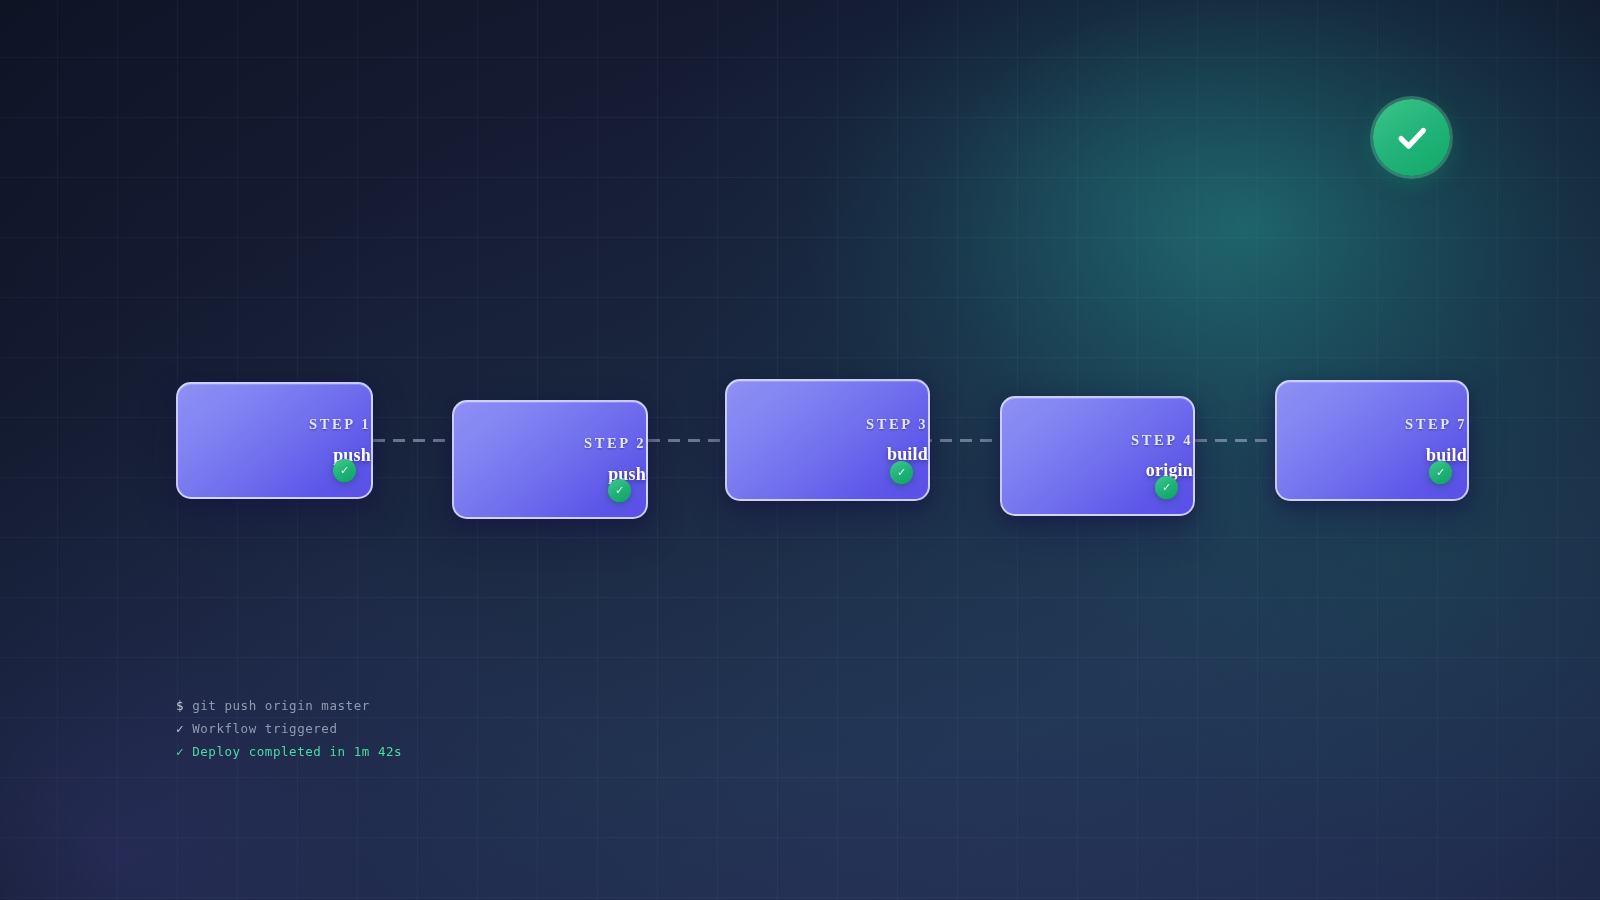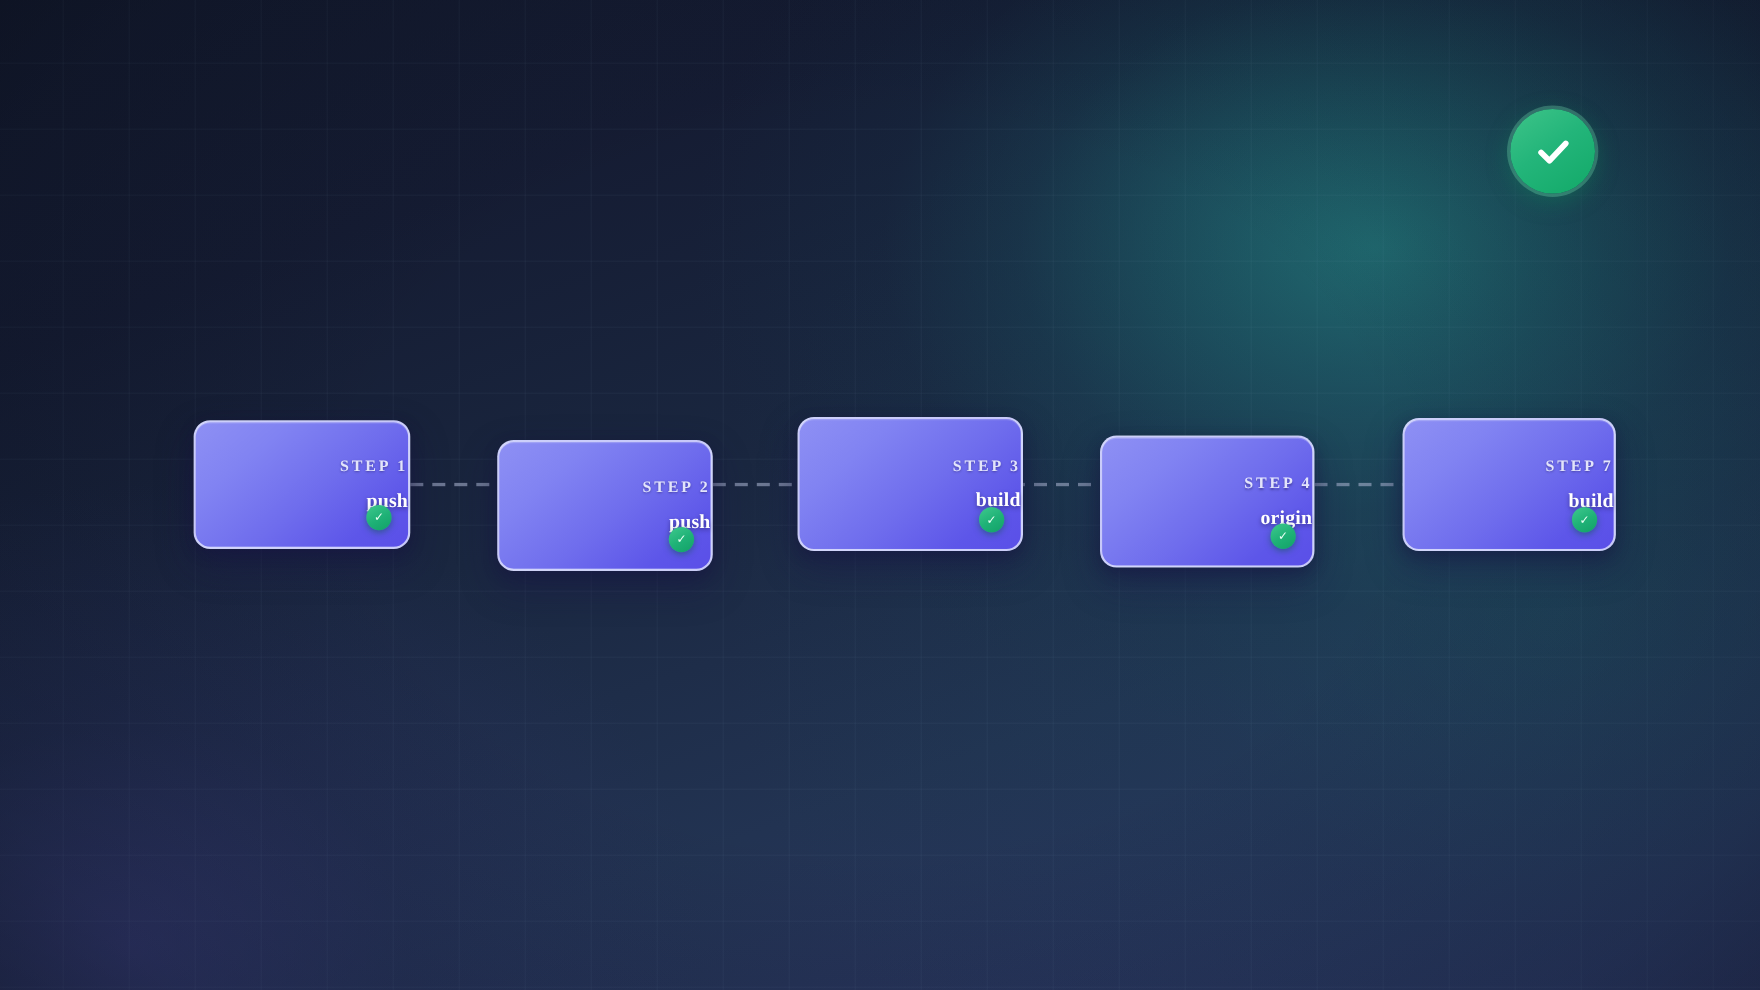--- a/index.html
+++ b/index.html
@@ -205,14 +205,15 @@
         <div class="step-title">origin</div>
         <div class="step-badge">✓</div>
       </div>
       <div class="step-card" style="left: 1275px; top: 380px; width: 194px; height: 121px;">
         <div class="step-kicker">STEP 7</div>
         <div class="step-title">build</div>
         <div class="step-badge">✓</div>
       </div>
     </div>
 
+  <div id="terminal-log"><span class="log-line log-muted"><span class="log-check">$</span><span> git push origin master</span></span><span class="log-line log-muted"><span class="log-check">✓</span><span> Workflow triggered</span></span><span class="log-line log-success"><span class="log-check">✓</span><span> Deploy completed in 1m 42s</span></span></div>
 
 </div>
 
 </body></html>

